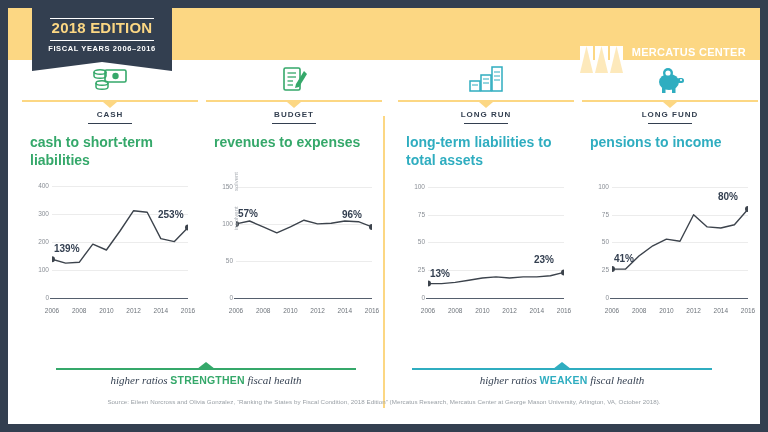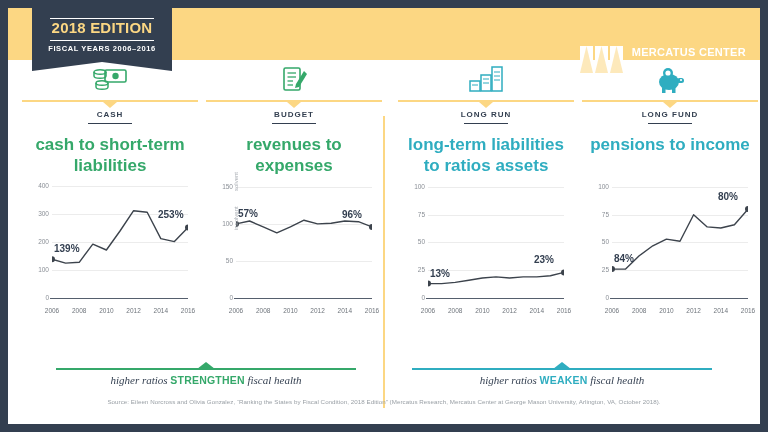--- a/index.html
+++ b/index.html
@@ -58,22 +58,22 @@
     position:absolute;left:50%;top:42px;margin-left:-7px;width:0;height:0;
     border-left:7px solid transparent;border-right:7px solid transparent;
     border-top:6px solid #fcd783;
   }
   .kicker{
     position:absolute;left:0;top:50px;width:176px;text-align:center;
     font-size:8px;font-weight:bold;color:#333f50;letter-spacing:1px;
   }
   .kicker-underline{position:absolute;left:50%;top:63px;width:44px;margin-left:-22px;height:1px;background:#333f50;}
   .subtitle{
-    position:absolute;left:8px;top:74px;width:160px;text-align:center;
-    font-size:17px;font-weight:bold;line-height:1.25;
+    position:absolute;left:8px;top:74px;width:160px;
+    font-size:14px;font-weight:bold;line-height:1.25;
   }
   .subtitle.green{color:#35a86a;}
   .subtitle.teal{color:#2fadc0;}
 
   .plot{position:absolute;left:8px;top:118px;width:160px;height:128px;}
   .grid-line{position:absolute;left:22px;width:136px;height:1px;background:#ececec;}
   .grid-line.zero{background:#555f6d;height:1px;left:20px;width:138px;}
   .ytick{
     position:absolute;left:0;width:19px;text-align:right;
     font-size:6.5px;color:#8a8f96;
@@ -245,21 +245,21 @@
             <line x1="14" y1="17" x2="20" y2="17" stroke="#2fadc0" stroke-width="1"></line>
             <line x1="25" y1="6" x2="31" y2="6" stroke="#2fadc0" stroke-width="1"></line>
             <line x1="25" y1="10" x2="31" y2="10" stroke="#2fadc0" stroke-width="1"></line>
             <line x1="25" y1="14" x2="31" y2="14" stroke="#2fadc0" stroke-width="1"></line>
           </svg>
         </div>
         <div class="rule-y"></div>
         <div class="rule-notch"></div>
         <div class="kicker">LONG RUN</div>
         <div class="kicker-underline"></div>
-        <div class="subtitle teal">long-term liabilities to ratios assets</div>
+        <div class="subtitle teal">long-term liabilities to total assets</div>
         <div class="plot">
             <div class="grid-line zero" style="top: 120px;"></div>
             <div class="ytick" style="top: 116px;">0</div>
             <div class="grid-line" style="top: 92.2222px;"></div>
             <div class="ytick" style="top: 88.2222px;">25</div>
             <div class="grid-line" style="top: 64.4444px;"></div>
             <div class="ytick" style="top: 60.4444px;">50</div>
             <div class="grid-line" style="top: 36.6667px;"></div>
             <div class="ytick" style="top: 32.6667px;">75</div>
             <div class="grid-line" style="top: 8.88889px;"></div>
@@ -316,21 +316,21 @@
               <span class="xtick" style="left: 56.4px;">2010</span>
               <span class="xtick" style="left: 83.6px;">2012</span>
               <span class="xtick" style="left: 110.8px;">2014</span>
               <span class="xtick" style="left: 138px;">2016</span>
             </div>
             <svg class="spark" viewBox="0 0 136 120">
               <path d="M0.0,91.1 L13.6,91.1 L27.2,77.8 L40.8,67.8 L54.4,61.1 L68.0,63.3 L81.6,36.7 L95.2,48.9 L108.8,50.0 L122.4,46.7 L136.0,31.1" fill="none" stroke="#3c434c" stroke-width="1.4" stroke-linejoin="round"></path>
               <circle cx="0" cy="91.11111111111111" r="3" fill="#3c434c"></circle>
               <circle cx="136" cy="31.111111111111114" r="3" fill="#3c434c"></circle>
             </svg>
-            <div class="pt-label" style="left: 24px; top: 75.1111px;">84%</div>
+            <div class="pt-label" style="left: 24px; top: 75.1111px;">41%</div>
             <div class="pt-label" style="left: 128px; top: 13.1111px;">80%</div>
           </div>
       </div>
 
       <div class="divider-v"></div>
     </div>
 
     <div class="foot left"></div>
     <div class="foot-notch left"></div>
     <div class="foot right"></div>

